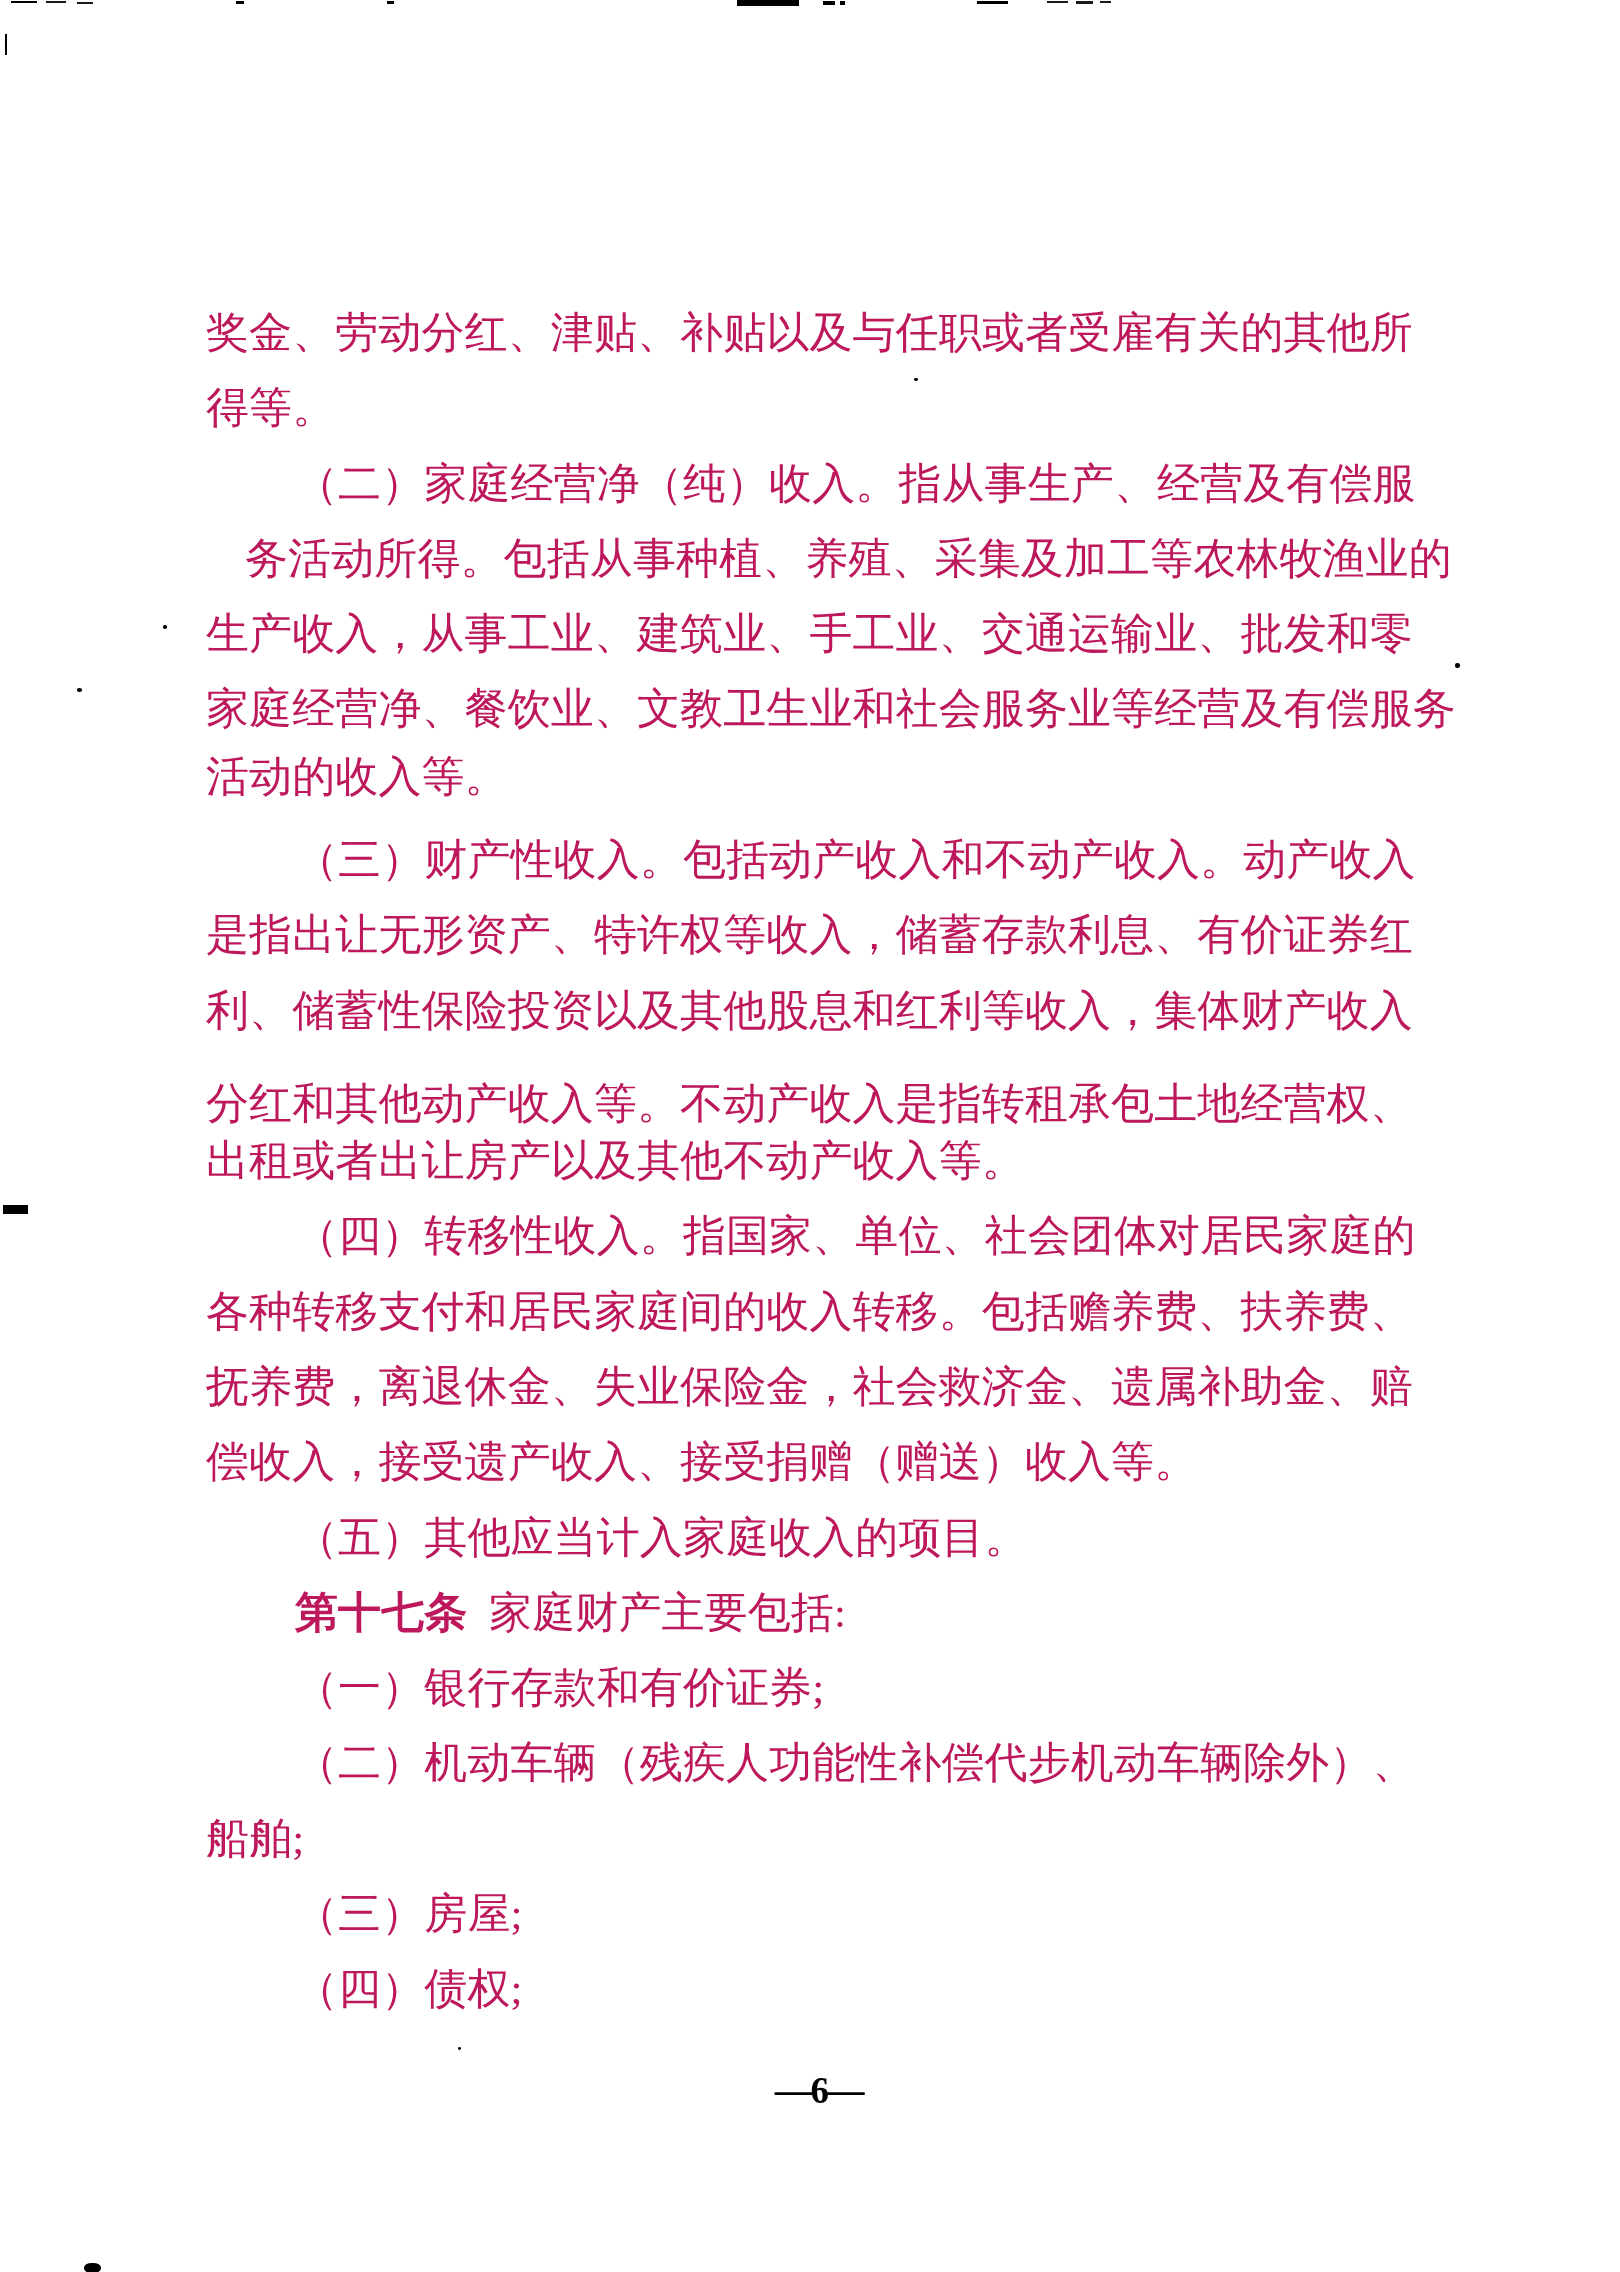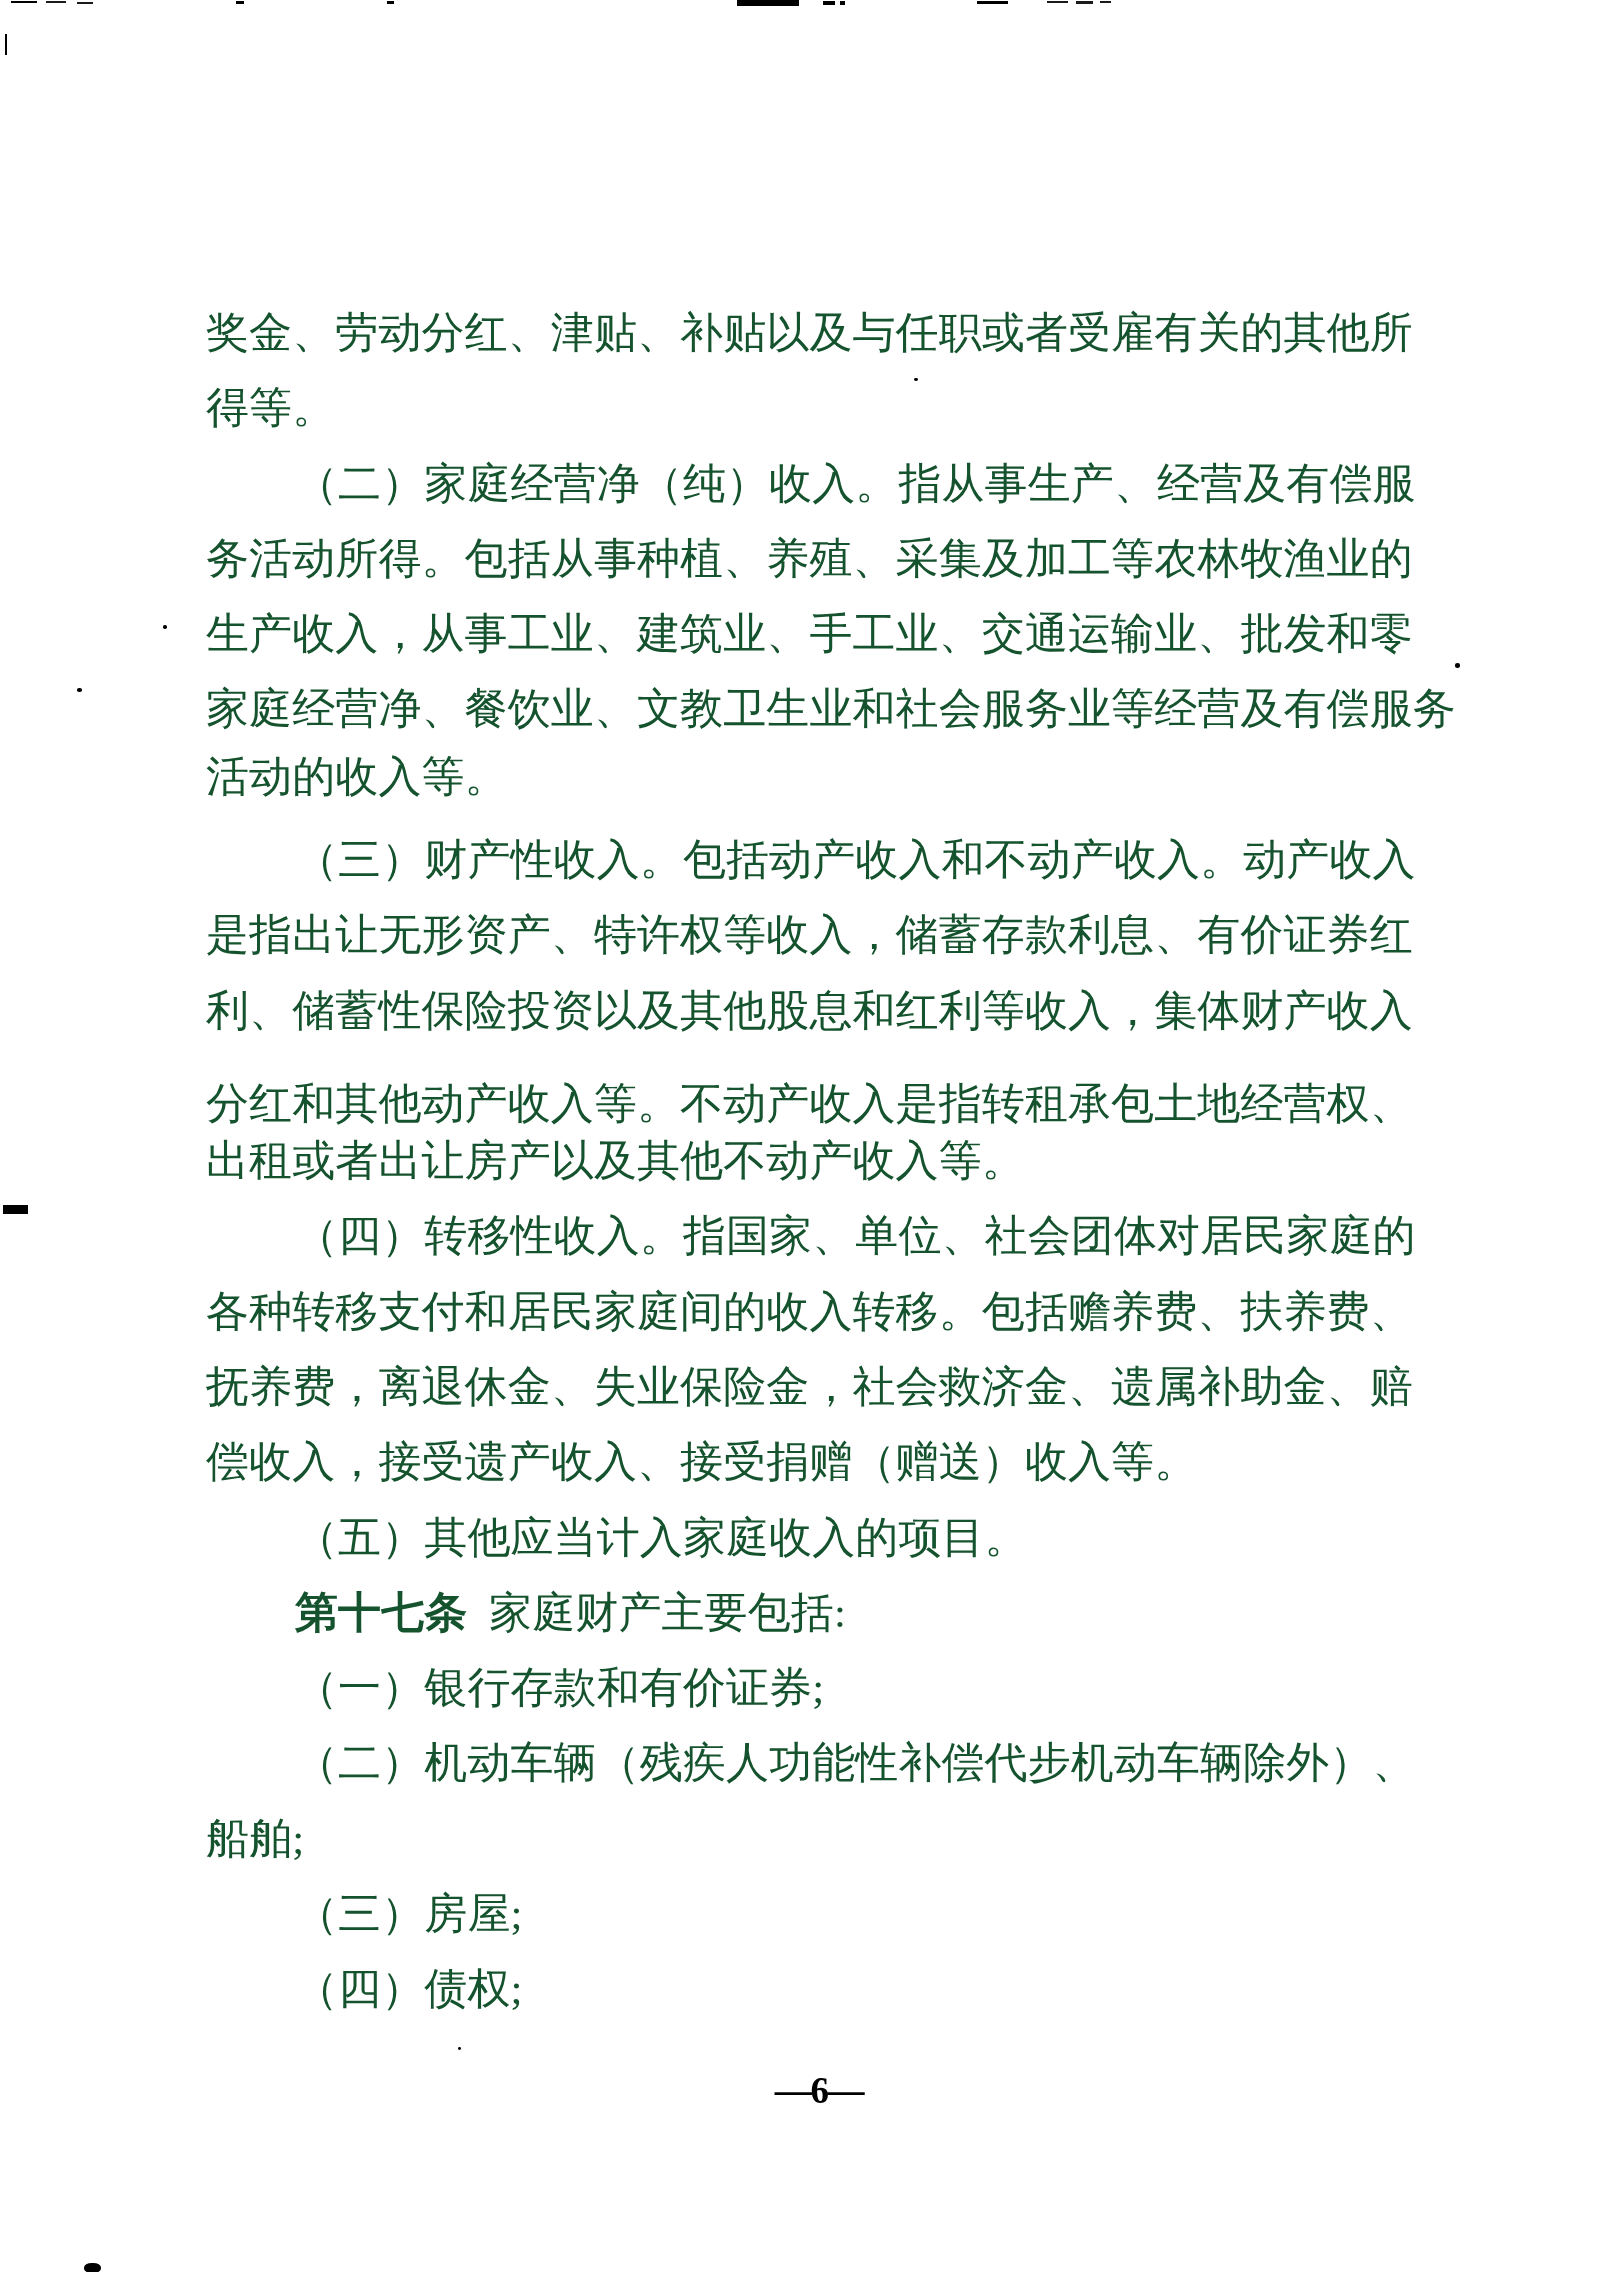--- a/index.html
+++ b/index.html
@@ -22,21 +22,21 @@
   }
   .doc-body { position: absolute; inset: 0; }
   .line {
     position: absolute;
     left: 206px;
     font-size: 43px;
     line-height: 46px;
     height: 46px;
     letter-spacing: 0.1px;
     white-space: pre;
-    color: #14532d;
+    color: #be185d;
   }
   .line.indent { padding-left: 89px; }
   .line b { font-weight: bold; }
   .page-number {
     position: absolute;
     left: 747px;
     top: 2071px;
     width: 144px;
     text-align: center;
     font-size: 37px;
@@ -76,21 +76,21 @@
   <div class="art round" style="left:914px;top:378px;width:3.9px;height:3.3px;"></div>
   <div class="art round" style="left:1455px;top:663px;width:5.2px;height:4.6px;"></div>
   <div class="art" style="left:3.3px;top:1205px;width:25px;height:8.5px;"></div>
   <div class="art round" style="left:458px;top:2047px;width:3.3px;height:3.3px;"></div>
   <div class="art round" style="left:84px;top:2263px;width:17px;height:9.8px;"></div>
 
   <div class="doc-body">
       <div class="line" style="top: 310px;"><span>奖金、劳动分红、津贴、补贴以及与任职或者受雇有关的其他所</span></div>
       <div class="line" style="top: 385px;"><span>得等。</span></div>
       <div class="line indent" style="top: 461px;"><span>（二）家庭经营净（纯）收入。指从事生产、经营及有偿服</span></div>
-      <div class="line" style="top: 536px;"><span>务活动所得。包括从事种植、养殖、采集及加工等农林牧渔业的</span></div>
+      <div class="line" style="top: 536px; margin-left: 39px;"><span>务活动所得。包括从事种植、养殖、采集及加工等农林牧渔业的</span></div>
       <div class="line" style="top: 611px;"><span>生产收入，从事工业、建筑业、手工业、交通运输业、批发和零</span></div>
       <div class="line" style="top: 686px;"><span>家庭经营净、餐饮业、文教卫生业和社会服务业等经营及有偿服务</span></div>
       <div class="line" style="top: 754px;"><span>活动的收入等。</span></div>
       <div class="line indent" style="top: 837px;"><span>（三）财产性收入。包括动产收入和不动产收入。动产收入</span></div>
       <div class="line" style="top: 912px;"><span>是指出让无形资产、特许权等收入，储蓄存款利息、有价证券红</span></div>
       <div class="line" style="top: 988px;"><span>利、储蓄性保险投资以及其他股息和红利等收入，集体财产收入</span></div>
       <div class="line" style="top: 1081px;"><span>分红和其他动产收入等。不动产收入是指转租承包土地经营权、</span></div>
       <div class="line" style="top: 1138px;"><span>出租或者出让房产以及其他不动产收入等。</span></div>
       <div class="line indent" style="top: 1213px;"><span>（四）转移性收入。指国家、单位、社会团体对居民家庭的</span></div>
       <div class="line" style="top: 1289px;"><span>各种转移支付和居民家庭间的收入转移。包括赡养费、扶养费、</span></div>

